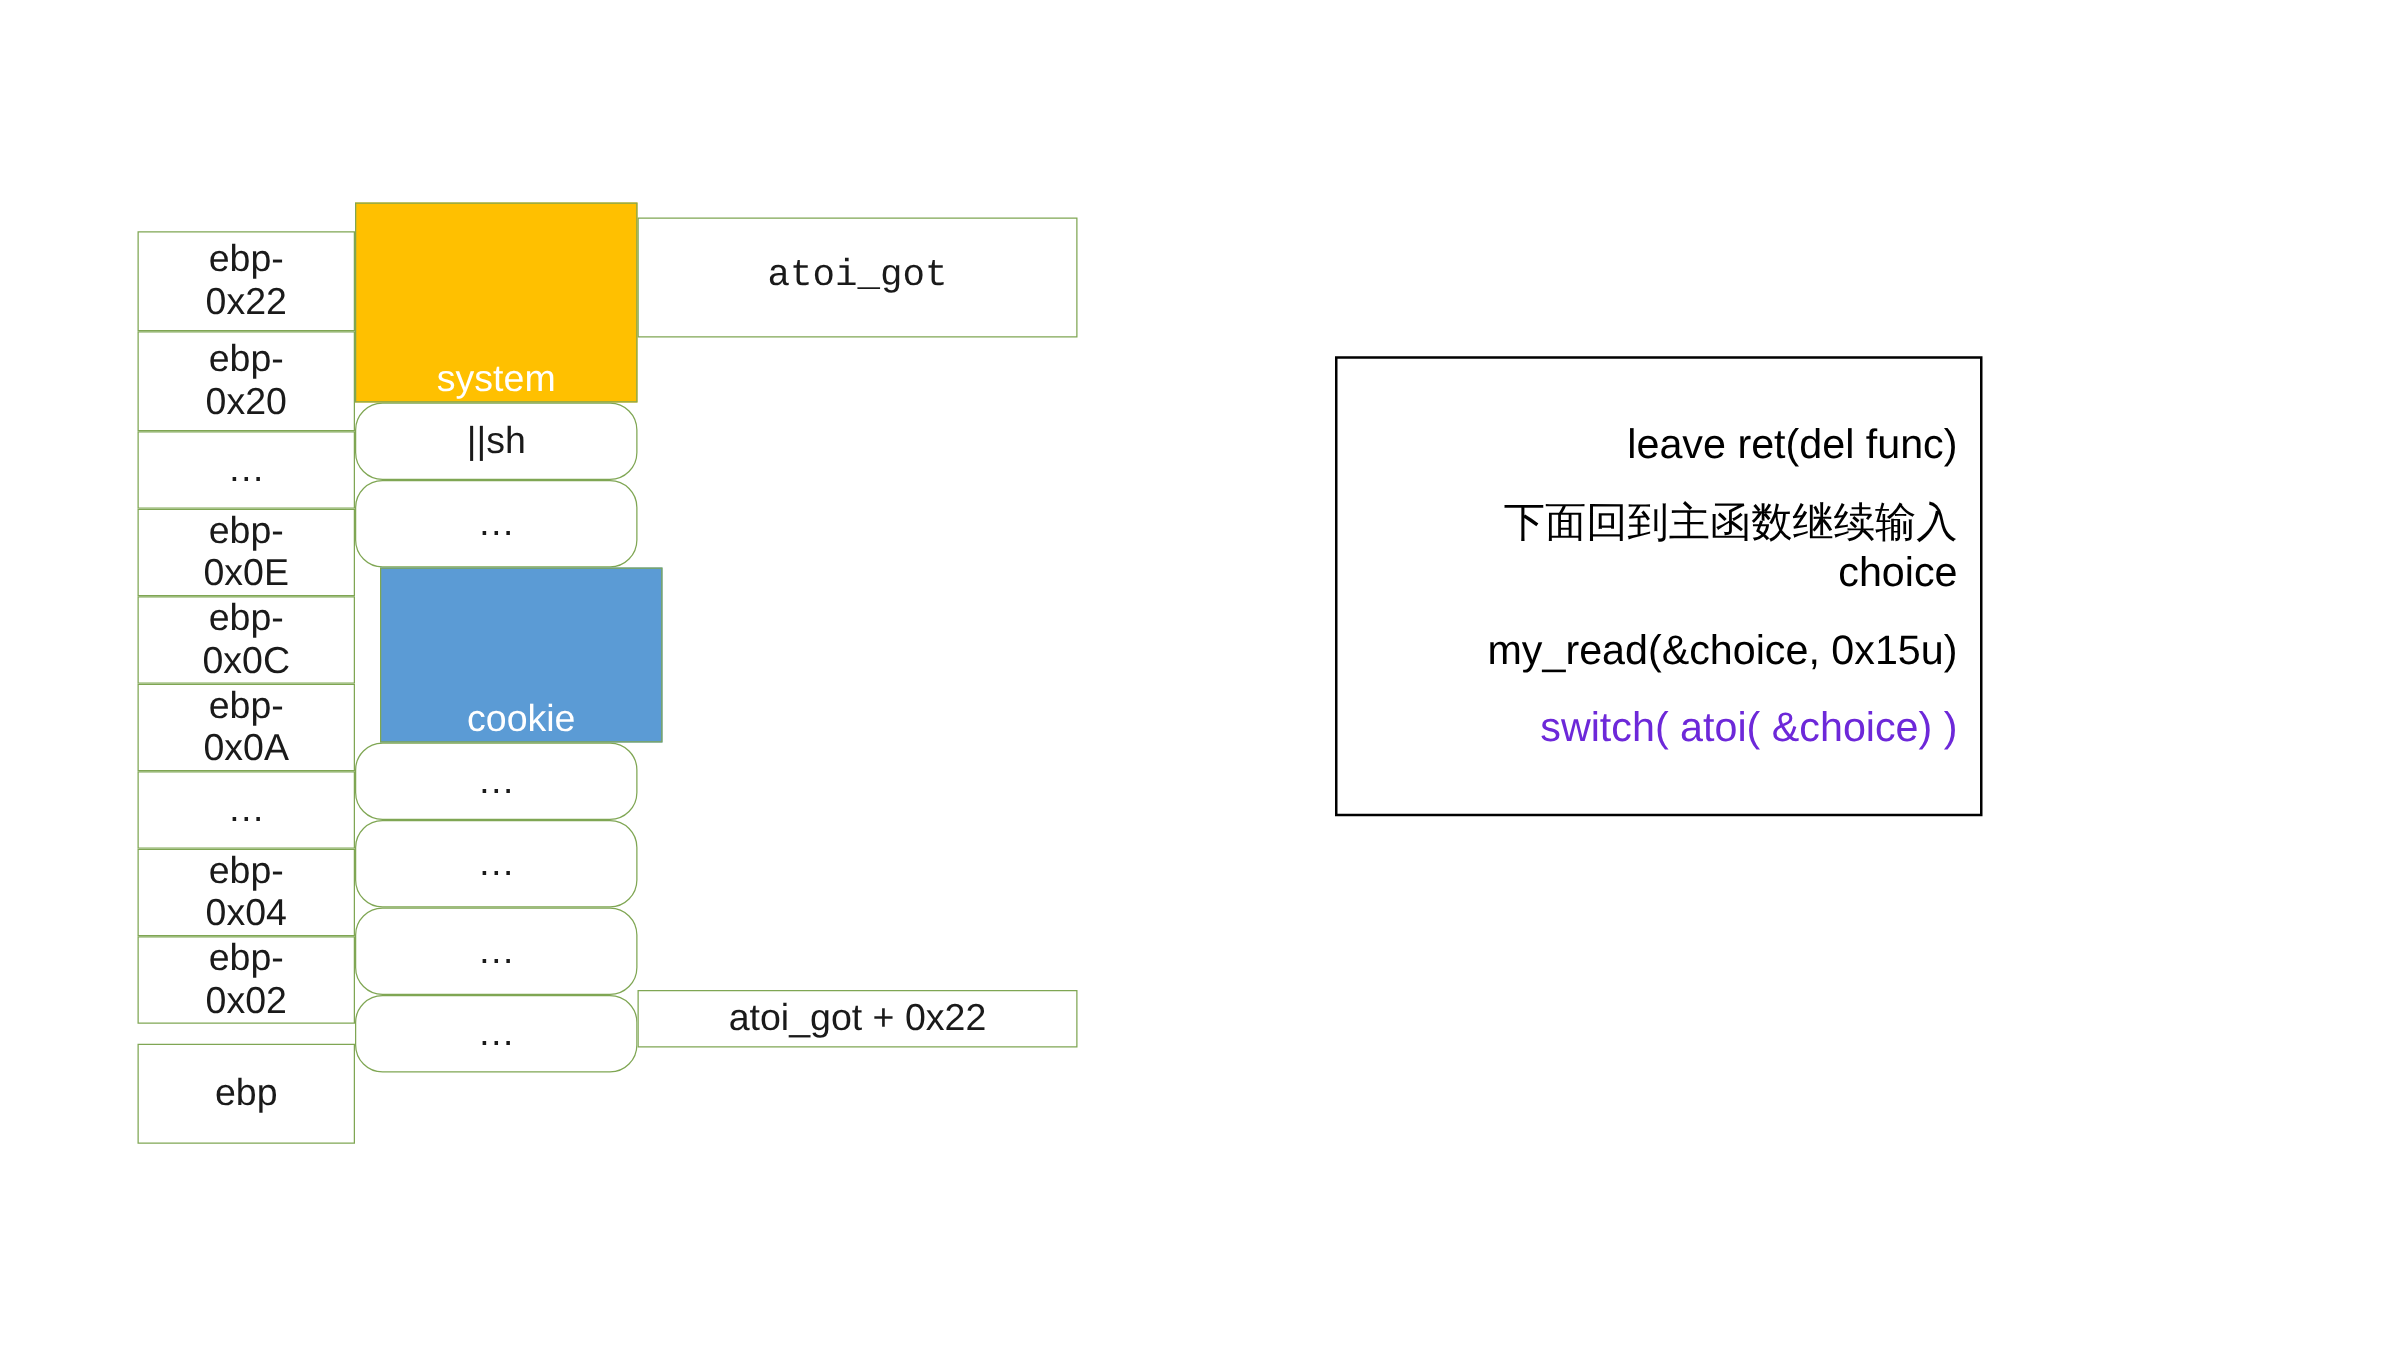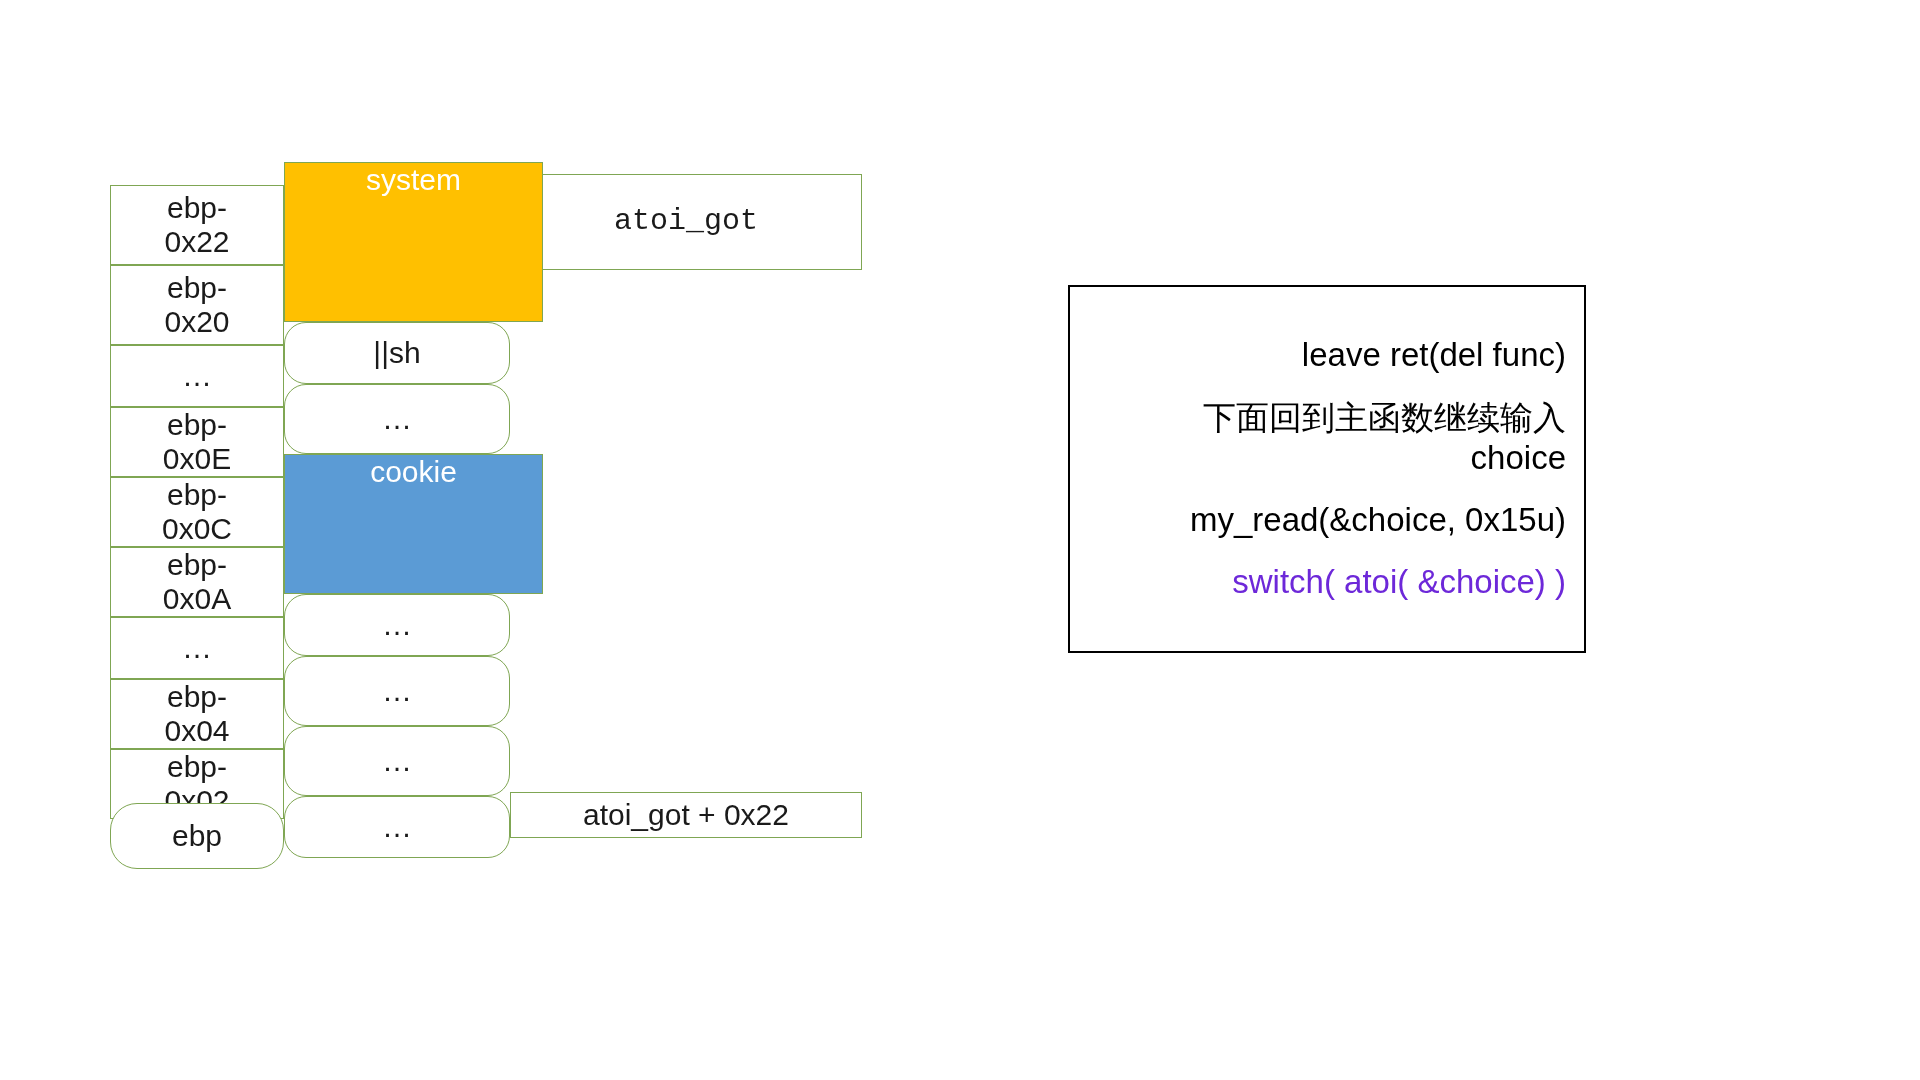--- a/index.html
+++ b/index.html
@@ -49,32 +49,32 @@
 
   .cell .two-line {
     display: block;
     white-space: pre-line;
   }
 
   
   .block {
     position: absolute;
     left: 174px;
-    width: 259px;
+    width: 226px;
     box-sizing: border-box;
     border: 1.5px solid #7FA653;
     display: flex;
-    align-items: flex-start;
+    align-items: flex-end;
     justify-content: center;
     color: #ffffff;
     font-size: 30px;
     text-align: center;
   }
   .block.system { background: #FFC000; }
-  .block.cookie { background: #5B9BD5; }
+  .block.cookie { background: #5B9BD5; margin-left: 20px; }
 
   
   #note-box {
     position: absolute;
     left: 1068px;
     top: 285px;
     width: 518px;
     height: 368px;
     box-sizing: border-box;
     border: 2px solid #000000;
@@ -166,21 +166,21 @@
     </div>
 
     <div class="cell addr" style="top:564px;height:70px;">
       <span class="two-line">ebp-
 0x02</span>
     </div>
     <div class="cell value" style="top:564px;height:70px;">
       <span>…</span>
     </div>
 
-    <div class="cell addr" style="top:618px;height:66px;border-radius:27px;">
+    <div class="cell addr" style="top:650px;height:80px;">
       <span>ebp</span>
     </div>
     <div class="cell value" style="top:634px;height:62px;">
       <span>…</span>
     </div>
     <div class="cell note" style="top:630px;height:46px;">
       <span>atoi_got + 0x22</span>
     </div>
 
   </div>

